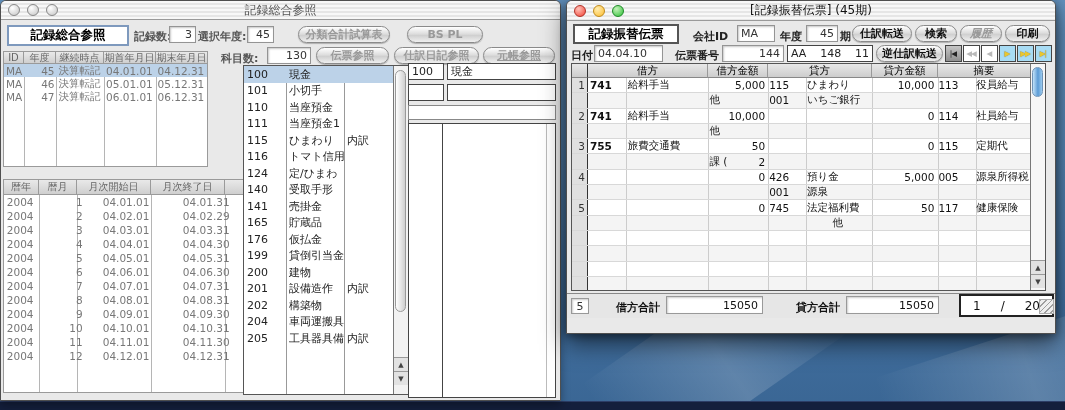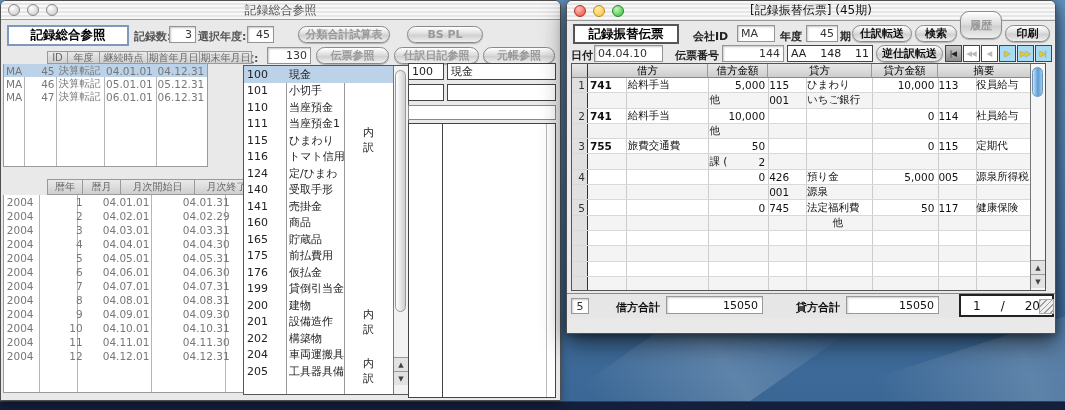--- a/index.html
+++ b/index.html
@@ -35,21 +35,21 @@
          box-shadow:inset 1px 1px 2px rgba(0,0,0,.22);font-size:11px;color:#333;
          display:flex;align-items:center;padding:0 3px;white-space:nowrap;overflow:hidden;}
   .field.num{justify-content:flex-end;}
   .btn{position:absolute;border:1px solid #8a8a8a;border-radius:9px;box-sizing:border-box;
        background:linear-gradient(180deg,#ffffff,#dcdcdc 48%,#cfcfcf 55%,#efefef);
        display:flex;align-items:center;justify-content:center;font-size:11px;font-weight:bold;color:#111;
        box-shadow:0 1px 1px rgba(0,0,0,.25);white-space:nowrap;overflow:hidden;}
   .btn.dis{color:#999;}
 
   
-  .thead{position:absolute;display:flex;box-sizing:border-box;margin-left:44px;}
+  .thead{position:absolute;display:flex;box-sizing:border-box;}
   .th{background:linear-gradient(180deg,#e9e9e9,#cfcfcf);border:1px solid #9a9a9a;border-left:none;box-sizing:border-box;
       color:#666;font-size:10px;display:flex;align-items:center;justify-content:center;overflow:hidden;white-space:nowrap;}
   .th:first-child{border-left:1px solid #9a9a9a;}
   .tbody{position:absolute;background-color:#fff;border:1px solid #9a9a9a;border-top:none;box-sizing:border-box;overflow:hidden;}
   .trow{display:flex;height:13px;align-items:center;}
   .trow.sel{background:#bcd2e8;}
   .tc{box-sizing:border-box;padding:0 2px;font-size:10.5px;color:#777;white-space:nowrap;overflow:hidden;}
 
   #years-body{background-image:linear-gradient(#b5b5b5,#b5b5b5),linear-gradient(#b5b5b5,#b5b5b5),linear-gradient(#b5b5b5,#b5b5b5),linear-gradient(#b5b5b5,#b5b5b5);
     background-position:20px 0,52px 0,100px 0,152px 0;background-size:1px 100%,1px 100%,1px 100%,1px 100%;background-repeat:no-repeat;}
@@ -62,21 +62,21 @@
 
   
   .acct-box{position:absolute;left:242px;top:64px;width:166px;height:330px;background:#fff;border:1px solid #555;box-sizing:border-box;display:flex;}
   .acct-rows{width:149px;height:100%;overflow:hidden;
     background-image:linear-gradient(#999,#999),linear-gradient(#999,#999);
     background-position:42px 0,100px 0;background-size:1px 100%,1px 100%;background-repeat:no-repeat;}
   .acct-row{display:flex;height:16.5px;align-items:center;}
   .acct-row.sel{background:#bcd2e8;}
   .acct-row .code{width:42px;padding:0 3px;box-sizing:border-box;color:#222;}
   .acct-row .name{width:58px;padding:0 3px;box-sizing:border-box;color:#222;overflow:hidden;white-space:nowrap;}
-  .acct-row .tag{width:45px;padding:0 19px;box-sizing:border-box;color:#222;}
+  .acct-row .tag{width:45px;padding:0 3px;box-sizing:border-box;color:#222;}
   .vscroll{width:15px;height:100%;background:#f2f2f2;border-left:1px solid #777;box-sizing:border-box;position:relative;}
   .vthumb{position:absolute;left:1px;width:11px;border-radius:6px;border:1px solid #999;box-sizing:border-box;
           background:linear-gradient(90deg,#ffffff,#cfcfcf);}
   .sarrow{position:absolute;left:0;width:14px;height:13px;background:#e2e2e2;border-top:1px solid #999;
           display:flex;align-items:center;justify-content:center;font-size:7px;color:#444;}
 
   
   .dfield{position:absolute;background:#fff;border:1px solid #444;box-sizing:border-box;display:flex;align-items:center;
           padding:0 3px;font-size:11px;color:#222;}
   .bigbox{position:absolute;left:407px;top:122px;width:148px;height:275px;background:#fff;border:1px solid #444;box-sizing:border-box;}
@@ -152,21 +152,21 @@
   <div class="field num" style="left:168px;top:25px;width:27px;height:17px;">3</div>
   <span class="lbl" style="left:197px;top:28px;">選択年度:</span>
   <div class="field num" style="left:246px;top:25px;width:27px;height:17px;">45</div>
   <div class="btn dis" style="left:297px;top:25px;width:92px;height:17px;">分類合計試算表</div>
   <div class="btn dis" style="left:406px;top:25px;width:76px;height:17px;">BS PL</div>
 
   <span class="lbl" style="left:220px;top:50px;">科目数:</span>
   <div class="field num" style="left:266px;top:46px;width:44px;height:17px;">130</div>
   <div class="btn dis" style="left:315px;top:46px;width:73px;height:17px;">伝票参照</div>
   <div class="btn dis" style="left:393px;top:46px;width:85px;height:17px;">仕訳日記参照</div>
-  <div class="btn dis" style="left:482px;top:46px;width:72px;height:17px;">元帳参照</div>
+  <div class="btn dis" style="left:482px;top:46px;width:72px;height:17px;text-decoration:underline;">元帳参照</div>
 
   <div class="thead" style="left:2px;top:50px;width:205px;height:13px;" id="years-head">
       <div class="th" style="width: 21px;">ID</div>
       <div class="th" style="width: 32px;">年度</div>
       <div class="th" style="width: 48px;">継続時点</div>
       <div class="th" style="width: 52px;">期首年月日</div>
       <div class="th" style="width: 52px;">期末年月日</div>
     </div>
   <div class="tbody" id="years-body" style="left:2px;top:63px;width:205px;height:103px;">
       <div class="trow sel">
@@ -315,32 +315,22 @@
           <div class="code">140</div>
           <div class="name">受取手形</div>
           <div class="tag"></div>
         </div>
         <div class="acct-row">
           <div class="code">141</div>
           <div class="name">売掛金</div>
           <div class="tag"></div>
         </div>
         <div class="acct-row">
-          <div class="code">160</div>
-          <div class="name">商品</div>
-          <div class="tag"></div>
-        </div>
-        <div class="acct-row">
           <div class="code">165</div>
           <div class="name">貯蔵品</div>
-          <div class="tag"></div>
-        </div>
-        <div class="acct-row">
-          <div class="code">175</div>
-          <div class="name">前払費用</div>
           <div class="tag"></div>
         </div>
         <div class="acct-row">
           <div class="code">176</div>
           <div class="name">仮払金</div>
           <div class="tag"></div>
         </div>
         <div class="acct-row">
           <div class="code">199</div>
           <div class="name">貸倒引当金</div>
@@ -399,21 +389,21 @@
   </header>
 
   <div class="mode-box rw-mode" style="position:absolute;">記録振替伝票</div>
   <span class="lbl dark" style="left:126px;top:28px;">会社ID</span>
   <div class="field" style="left:170px;top:24px;width:38px;height:17px;">MA</div>
   <span class="lbl dark" style="left:213px;top:28px;">年度</span>
   <div class="field num" style="left:239px;top:24px;width:32px;height:17px;">45</div>
   <span class="lbl dark" style="left:273px;top:28px;">期</span>
   <div class="btn" style="left:285px;top:24px;width:60px;height:17px;">仕訳転送</div>
   <div class="btn" style="left:348px;top:24px;width:42px;height:17px;">検索</div>
-  <div class="btn dis" style="left:393px;top:10px;width:42px;height:28px;">履歴</div>
+  <div class="btn dis" style="left:393px;top:24px;width:42px;height:17px;font-style:italic;">履歴</div>
   <div class="btn" style="left:438px;top:24px;width:45px;height:17px;">印刷</div>
 
   <span class="lbl dark" style="left:4px;top:47px;">日付</span>
   <div class="field" style="left:27px;top:44px;width:69px;height:17px;">04.04.10</div>
   <span class="lbl dark" style="left:108px;top:47px;">伝票番号</span>
   <div class="field num" style="left:155px;top:44px;width:62px;height:17px;">144</div>
   <div class="refbox">
     <span>AA</span>
     <span>148</span>
     <span>11</span>

